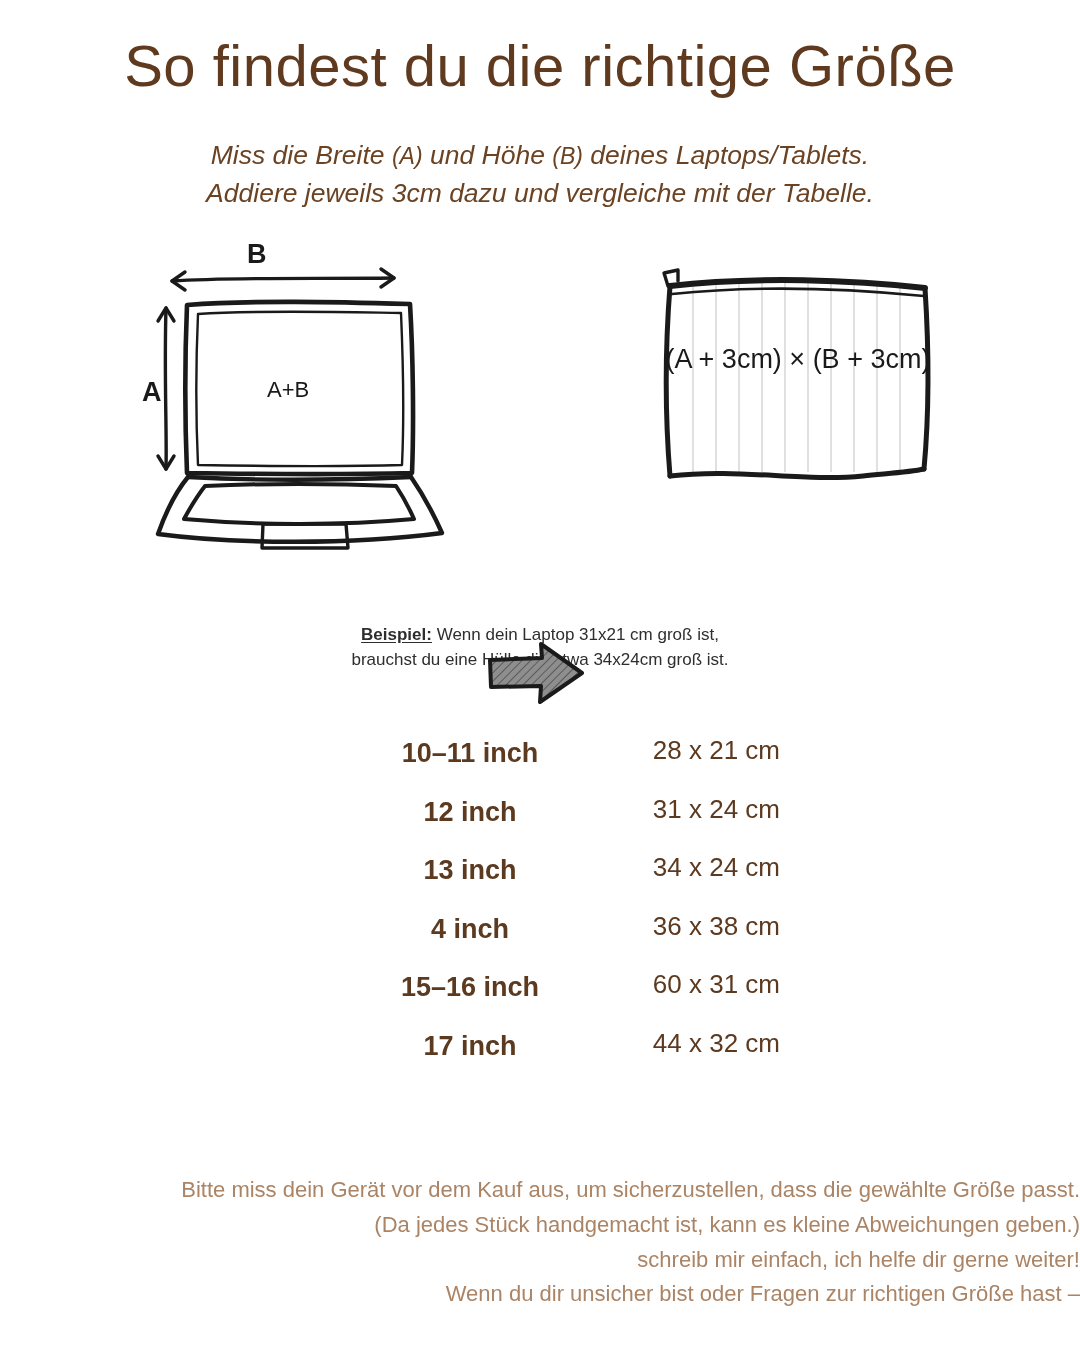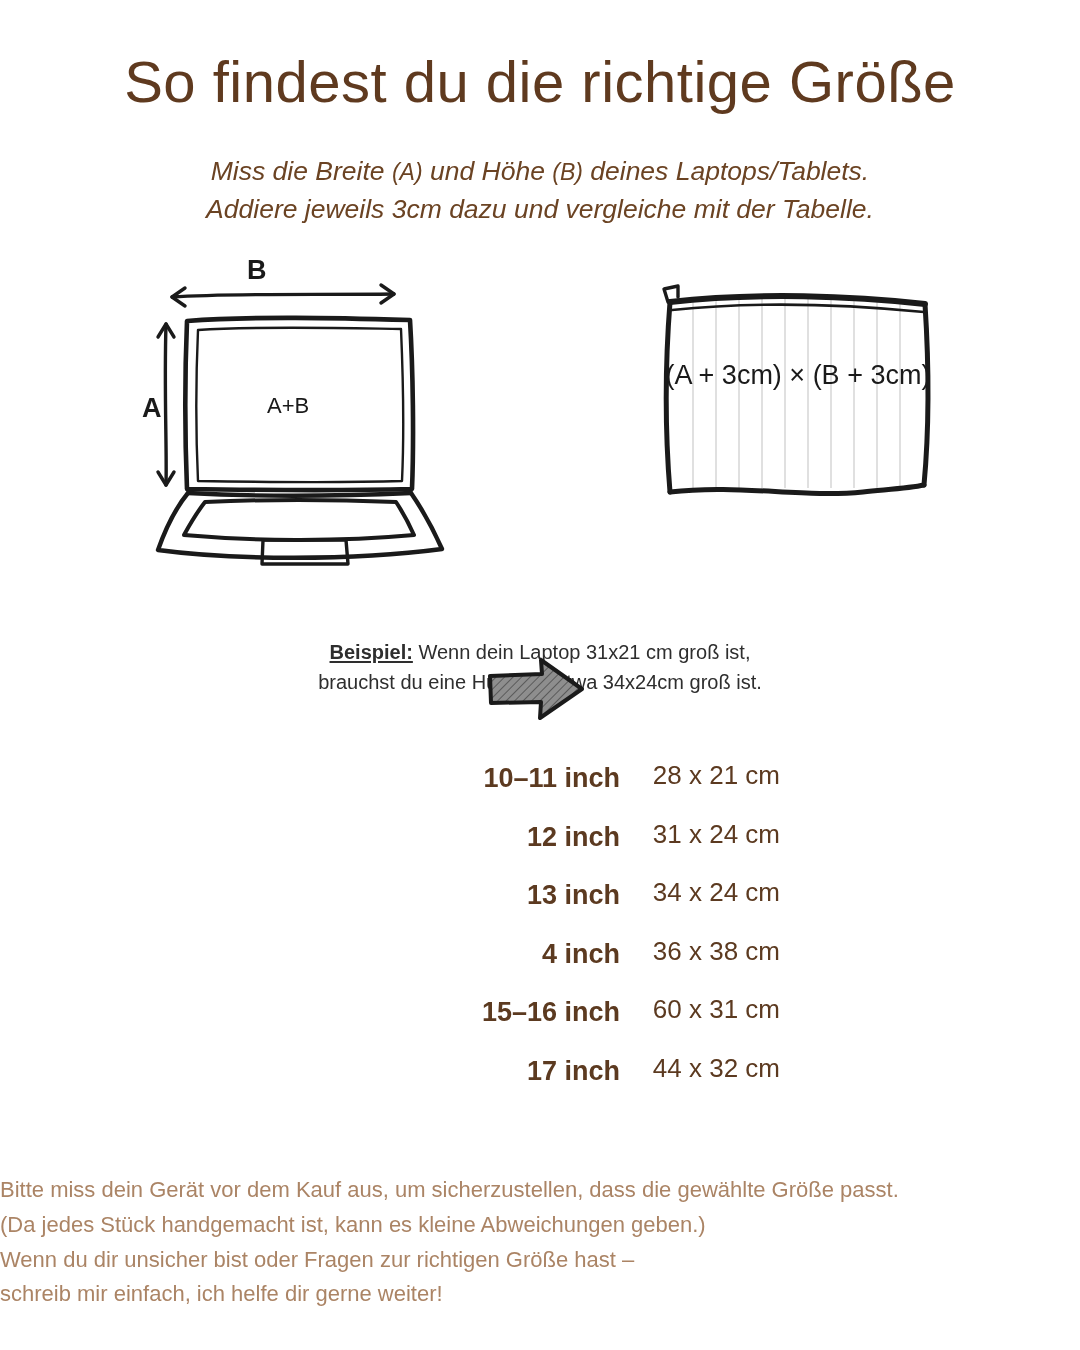--- a/index.html
+++ b/index.html
@@ -25,21 +25,21 @@
 
   
   .title {
     text-align: center;
     color: #5f3a1f;
     font-size: 58px;
     font-weight: 400;
     letter-spacing: 0.5px;
     line-height: 1.05;
     margin: 0;
-    padding-top: 52px;
+    padding-top: 36px;
     white-space: nowrap;
   }
 
   
   .intro {
     text-align: center;
     color: #6b4323;
     font-size: 26.5px;
     line-height: 1.42;
     margin-top: 40px;
@@ -80,21 +80,21 @@
     top: 16px;
     width: 300px;
     height: 245px;
   }
   .illustration svg { display: block; width: 100%; height: 100%; }
 
   
   .example {
     text-align: center;
     color: #2e2e2e;
-    font-size: 20px;
+    font-size: 17px;
     line-height: 1.48;
     margin-top: 58px;
   }
   .example .line { display: block; white-space: nowrap; }
   .example .label {
     font-weight: bold;
     text-decoration: underline;
     text-underline-offset: 2px;
   }
 
@@ -108,38 +108,38 @@
     padding: 0;
     vertical-align: middle;
     color: #5c3a20;
     white-space: nowrap;
   }
   .size-table tr { height: 58.5px; }
   .size-table .col-inch {
     width: 300px;
     font-size: 27px;
     font-weight: bold;
-    text-align: right;
+    text-align: center;
     padding-left: 20px;
   }
   .size-table .col-cm {
     font-size: 26px;
     font-weight: 400;
     text-align: right;
     padding-left: 20px;
     padding-bottom: 6px;
   }
 
   
   .footer {
     position: absolute;
     left: 0;
     right: 0;
     bottom: 38px;
-    text-align: left;
+    text-align: right;
     color: #ab8465;
     font-size: 22px;
     line-height: 1.58;
   }
   .footer .line { display: block; white-space: nowrap; }
 </style>
 </head>
 <body>
 
 <div class="page">
@@ -278,17 +278,17 @@
       <tr>
         <td class="col-inch">17 inch</td>
         <td class="col-cm">44 x 32 cm</td>
       </tr>
     </tbody>
   </table>
 
   <div class="footer">
     <span class="line">Bitte miss dein Gerät vor dem Kauf aus, um sicherzustellen, dass die gewählte Größe passt.</span>
     <span class="line">(Da jedes Stück handgemacht ist, kann es kleine Abweichungen geben.)</span>
+    <span class="line">schreib mir einfach, ich helfe dir gerne weiter!</span>
     <span class="line">Wenn du dir unsicher bist oder Fragen zur richtigen Größe hast –</span>
-    <span class="line">schreib mir einfach, ich helfe dir gerne weiter!</span>
   </div>
 
 </div>
 
 </body></html>

